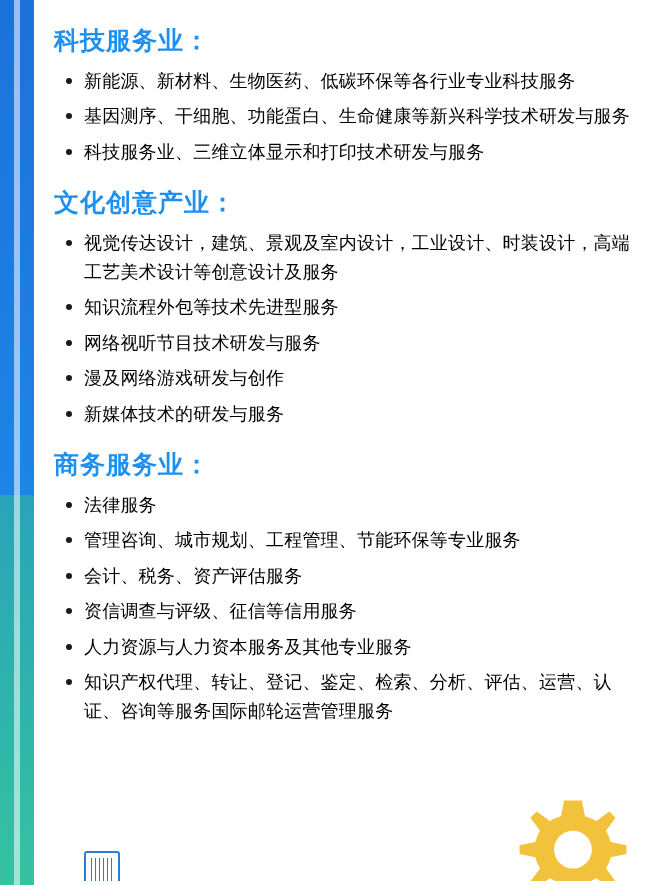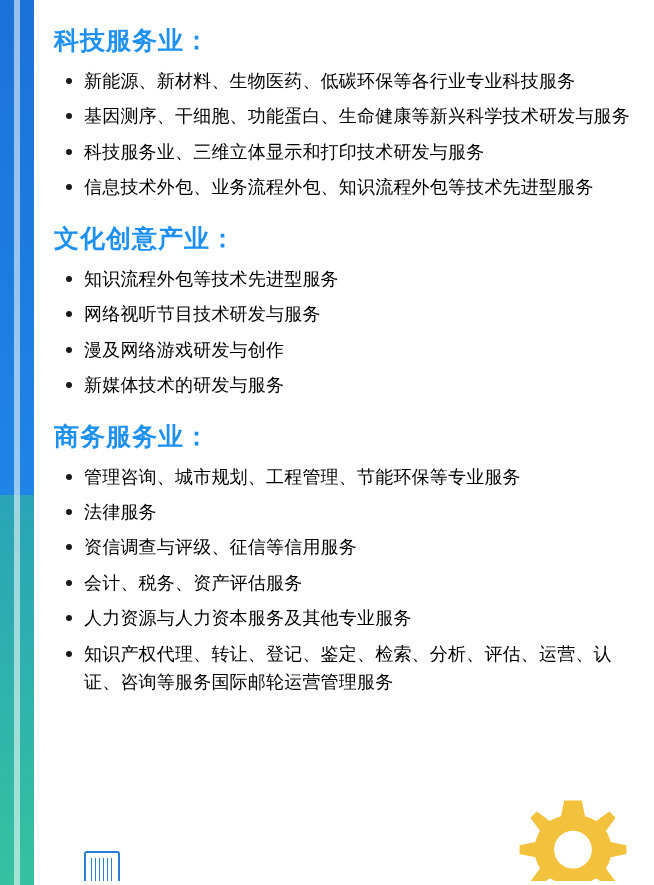--- a/index.html
+++ b/index.html
@@ -145,41 +145,41 @@
 </div>
 
 <div class="page">
 
   <div class="section">
     <div class="section-title">科技服务业：</div>
     <ul class="bullets">
       <li>新能源、新材料、生物医药、低碳环保等各行业专业科技服务</li>
       <li>基因测序、干细胞、功能蛋白、生命健康等新兴科学技术研发与服务</li>
       <li>科技服务业、三维立体显示和打印技术研发与服务</li>
-      <li>信息技术外包、业务流程外包、知识流程外包等技术先进型服务</li>
     </ul>
   </div>
 
   <div class="section">
     <div class="section-title">文化创意产业：</div>
     <ul class="bullets">
+      <li>视觉传达设计，建筑、景观及室内设计，工业设计、时装设计，高端工艺美术设计等创意设计及服务</li>
       <li>知识流程外包等技术先进型服务</li>
       <li>网络视听节目技术研发与服务</li>
       <li>漫及网络游戏研发与创作</li>
       <li>新媒体技术的研发与服务</li>
     </ul>
   </div>
 
   <div class="section">
     <div class="section-title">商务服务业：</div>
     <ul class="bullets">
+      <li>法律服务</li>
       <li>管理咨询、城市规划、工程管理、节能环保等专业服务</li>
-      <li>法律服务</li>
+      <li>会计、税务、资产评估服务</li>
       <li>资信调查与评级、征信等信用服务</li>
-      <li>会计、税务、资产评估服务</li>
       <li>人力资源与人力资本服务及其他专业服务</li>
       <li>知识产权代理、转让、登记、鉴定、检索、分析、评估、运营、认证、咨询等服务国际邮轮运营管理服务</li>
     </ul>
   </div>
 
 </div>
 
 <svg class="gear" viewBox="0 0 100 100" aria-hidden="true">
   <g fill="#f3c23c">
     <path d="M50 6 l7 0 2.5 12.5 a33 33 0 0 1 9 3.7 l10.3-7.6 5 5 -7.6 10.3 a33 33 0 0 1 3.7 9 L92.4 41.5 l0 7 -12.5 2.5 a33 33 0 0 1 -3.7 9 l7.6 10.3 -5 5 -10.3-7.6 a33 33 0 0 1 -9 3.7 L57 84 l-7 0"></path>

